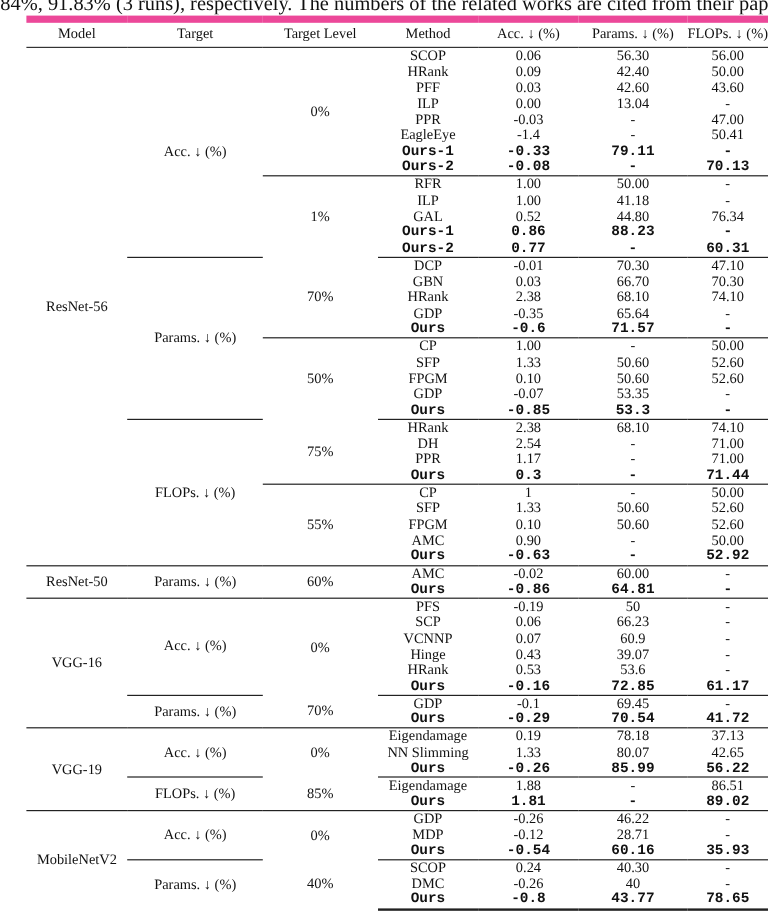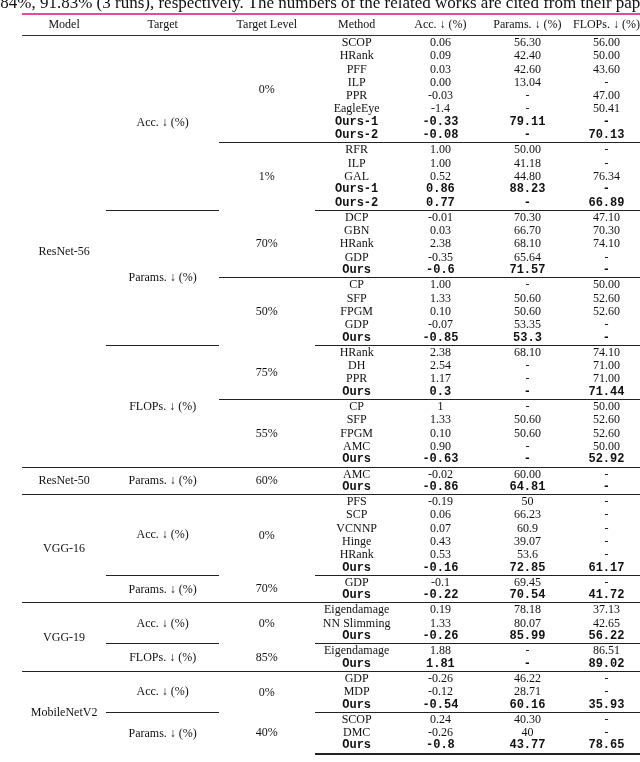--- a/index.html
+++ b/index.html
@@ -9,21 +9,21 @@
   }
   .caption {
     position: absolute; top: -7px; left: -4px; white-space: nowrap;
     font-size: 17px; line-height: 20px;
   }
   table {
     position: absolute; top: 13px; left: 22px; width: 618px;
     border-collapse: collapse; font-size: 12px; line-height: 13.3px;
   }
   td, th { padding: 0; text-align: center; vertical-align: middle; font-weight: normal; white-space: nowrap; }
-  thead tr th { height: 20px; border-top: 2px solid #ec4899; border-bottom: 1.5px solid #333; }
+  thead tr th { height: 20px; border-top: 6px solid #ec4899; border-bottom: 1.5px solid #333; }
   col.c-model { width: 88px; }
   col.c-target { width: 123px; }
   col.c-level { width: 103px; }
   col.c-method { width: 88px; }
   col.c-acc { width: 90px; }
   col.c-params { width: 96px; }
   col.c-flops { width: 30px; }
   tr.model-start td { border-top: 1.5px solid #222; }
   tbody tr:last-child td { border-bottom: 2px solid #222; }
   .bold { font-weight: bold; font-family: Liberation Mono, monospace; }
@@ -128,21 +128,21 @@
       <tr>
         <td class="bold">Ours-1</td>
         <td class="bold">0.86</td>
         <td class="bold">88.23</td>
         <td class="bold">-</td>
       </tr>
       <tr>
         <td class="bold">Ours-2</td>
         <td class="bold">0.77</td>
         <td class="bold">-</td>
-        <td class="bold">66.89</td>
+        <td class="bold">60.31</td>
       </tr>
       <tr>
         <td rowspan="10" style="border-top: 1.5px solid rgb(34, 34, 34);">Params. ↓ (%)</td>
         <td rowspan="5">70%</td>
         <td style="border-top: 1.5px solid rgb(34, 34, 34);">DCP</td>
         <td style="border-top: 1.5px solid rgb(34, 34, 34);">-0.01</td>
         <td style="border-top: 1.5px solid rgb(34, 34, 34);">70.30</td>
         <td style="border-top: 1.5px solid rgb(34, 34, 34); font-family: Liberation Serif, serif;">47.10</td>
       </tr>
       <tr>
@@ -314,21 +314,21 @@
       <tr>
         <td rowspan="2" style="border-top: 1.5px solid rgb(34, 34, 34);">Params. ↓ (%)</td>
         <td rowspan="2">70%</td>
         <td style="border-top: 1.5px solid rgb(34, 34, 34);">GDP</td>
         <td style="border-top: 1.5px solid rgb(34, 34, 34);">-0.1</td>
         <td style="border-top: 1.5px solid rgb(34, 34, 34);">69.45</td>
         <td style="border-top: 1.5px solid rgb(34, 34, 34);">-</td>
       </tr>
       <tr>
         <td class="bold">Ours</td>
-        <td class="bold">-0.22</td>
+        <td class="bold">-0.29</td>
         <td class="bold">70.54</td>
         <td class="bold">41.72</td>
       </tr>
       <tr class="model-start">
         <td rowspan="5">VGG-19</td>
         <td rowspan="3">Acc. ↓ (%)</td>
         <td rowspan="3">0%</td>
         <td>Eigendamage</td>
         <td>0.19</td>
         <td>78.18</td>

